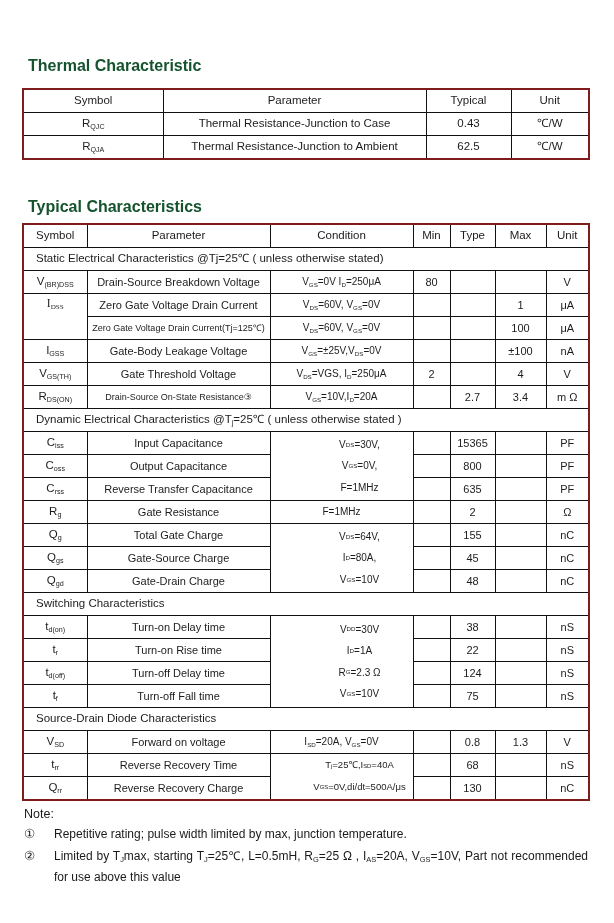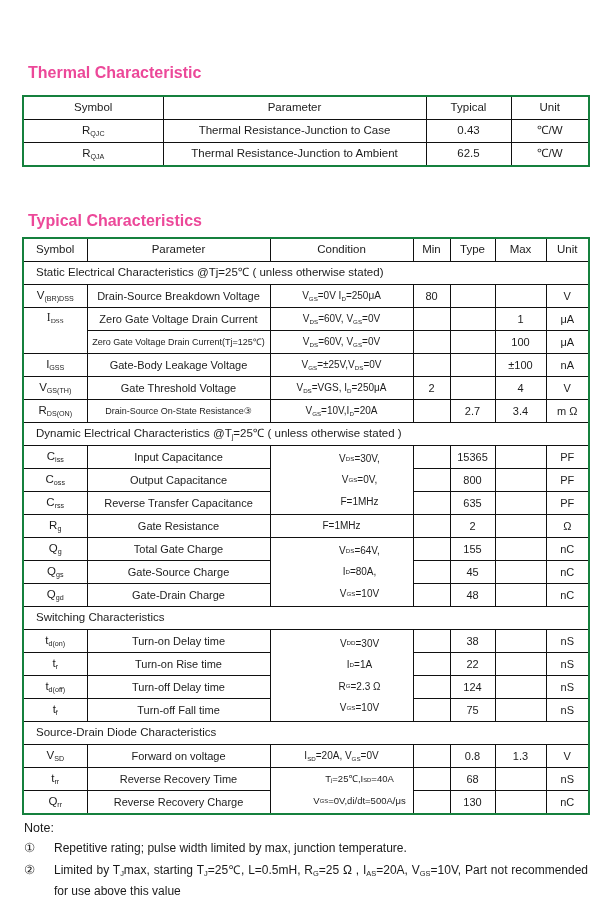--- a/index.html
+++ b/index.html
@@ -11,27 +11,27 @@
   }
   .page { width:614px; height:923px; box-sizing:border-box; padding:0 22px; background:#fff; }
 
   
   .hdr { display:flex; justify-content:space-between; align-items:flex-end;
          height:76px; border-bottom:2px solid #1a1a1a; }
   .logo { align-self:flex-start; margin:6px 0 0 6px; }
   .hdr-text { text-align:right; padding-bottom:3px; font-size:11.5px; line-height:14px; color:#1c1c1c; }
 
   
-  h2 { font-size:16px; font-weight:700; color:#ec4899; margin:16px 0 0 6px; }
+  h2 { font-size:16px; font-weight:700; color:#14532d; margin:9px 0 0 6px; }
   .h-thermal { padding-top:48px; margin-bottom:13px; }
   .h-typical { padding-top:29px; margin-bottom:7px; }
 
   
   table { border-collapse:collapse; table-layout:fixed; width:566px;
-          border:2px solid #15803d; font-size:11px; color:#1c1c1c; }
+          border:2px solid #7f1d1d; font-size:11px; color:#1c1c1c; }
   th, td { border:1px solid #111; text-align:center; vertical-align:middle;
            padding:1px 2px; height:20px; line-height:1.15; overflow:hidden; }
   th { font-weight:400; font-size:11.5px; }
   sub { font-size:0.62em; vertical-align:-0.3em; line-height:0; }
 
   .t-thermal td { font-size:11.5px; }
 
   .sym  { font-size:11.5px; }
   .cond { font-size:10px; }
   .small { font-size:9px; }

